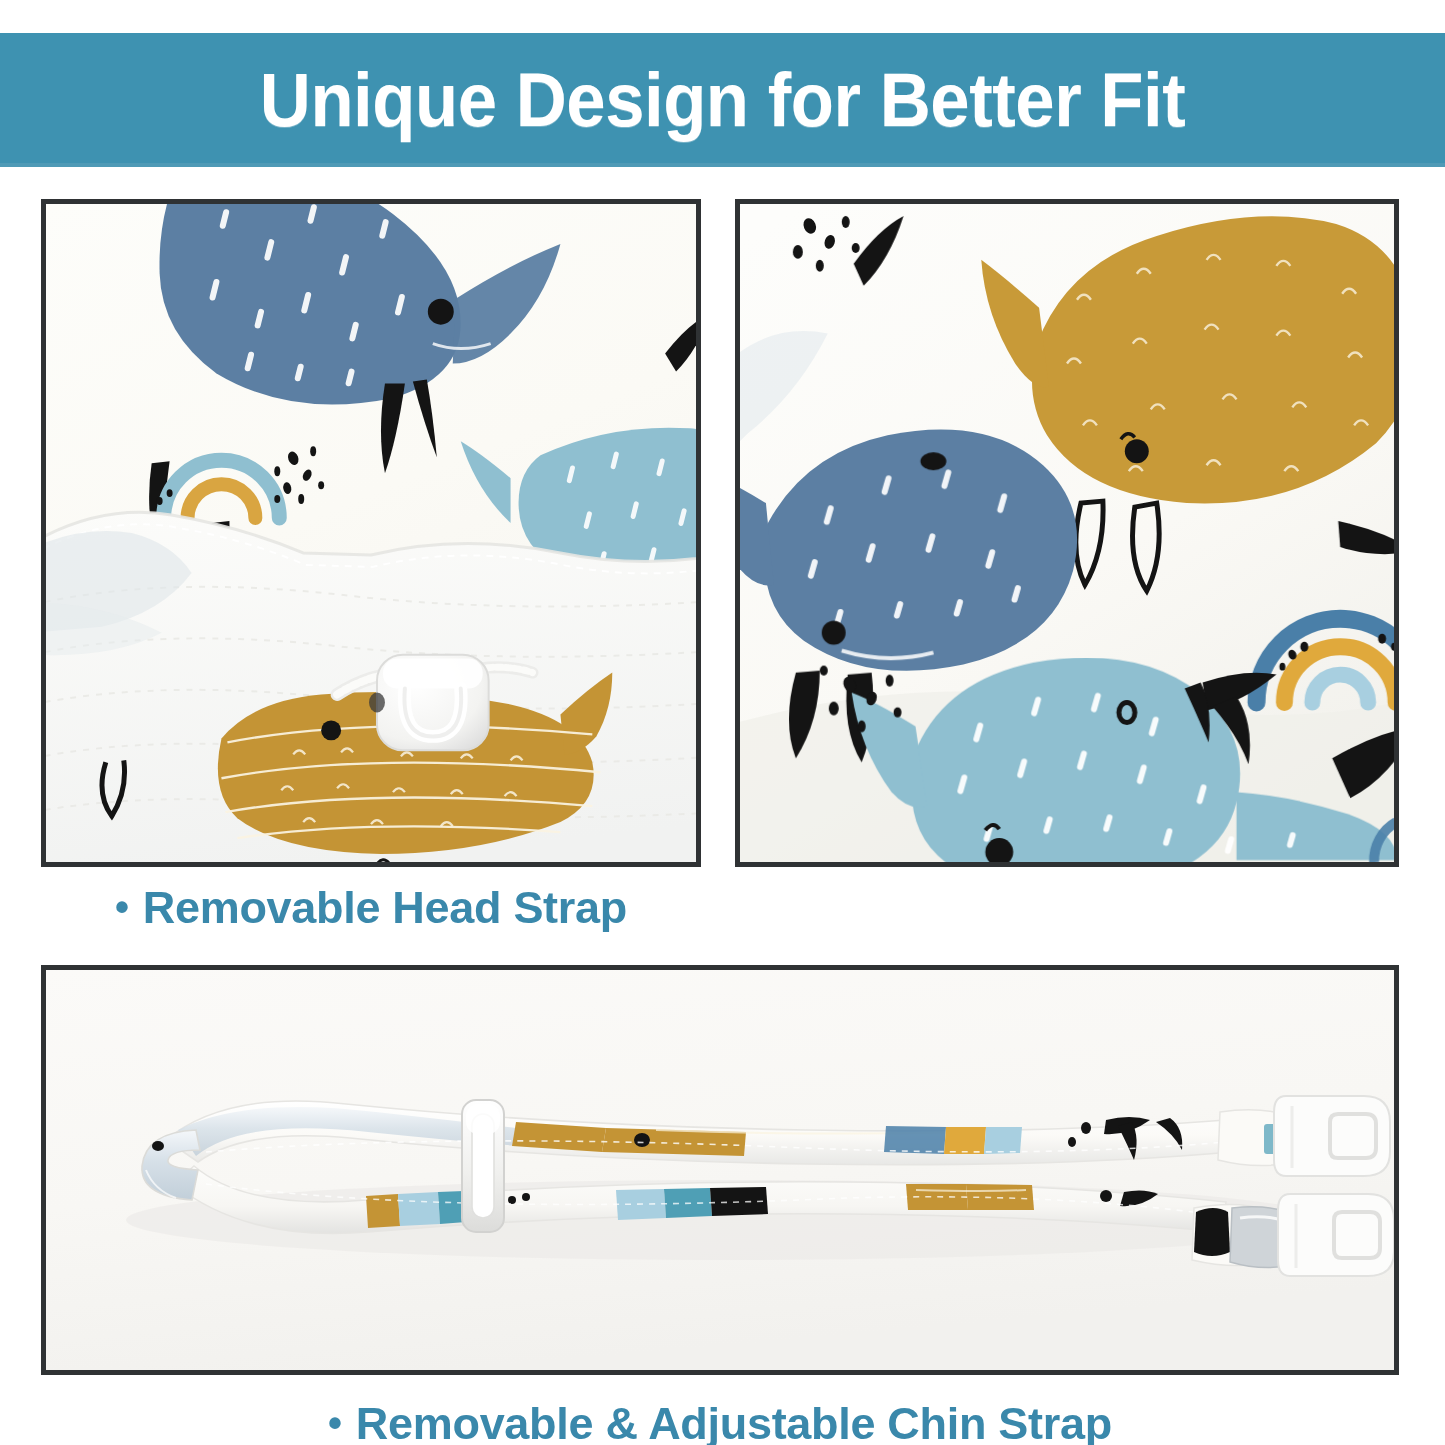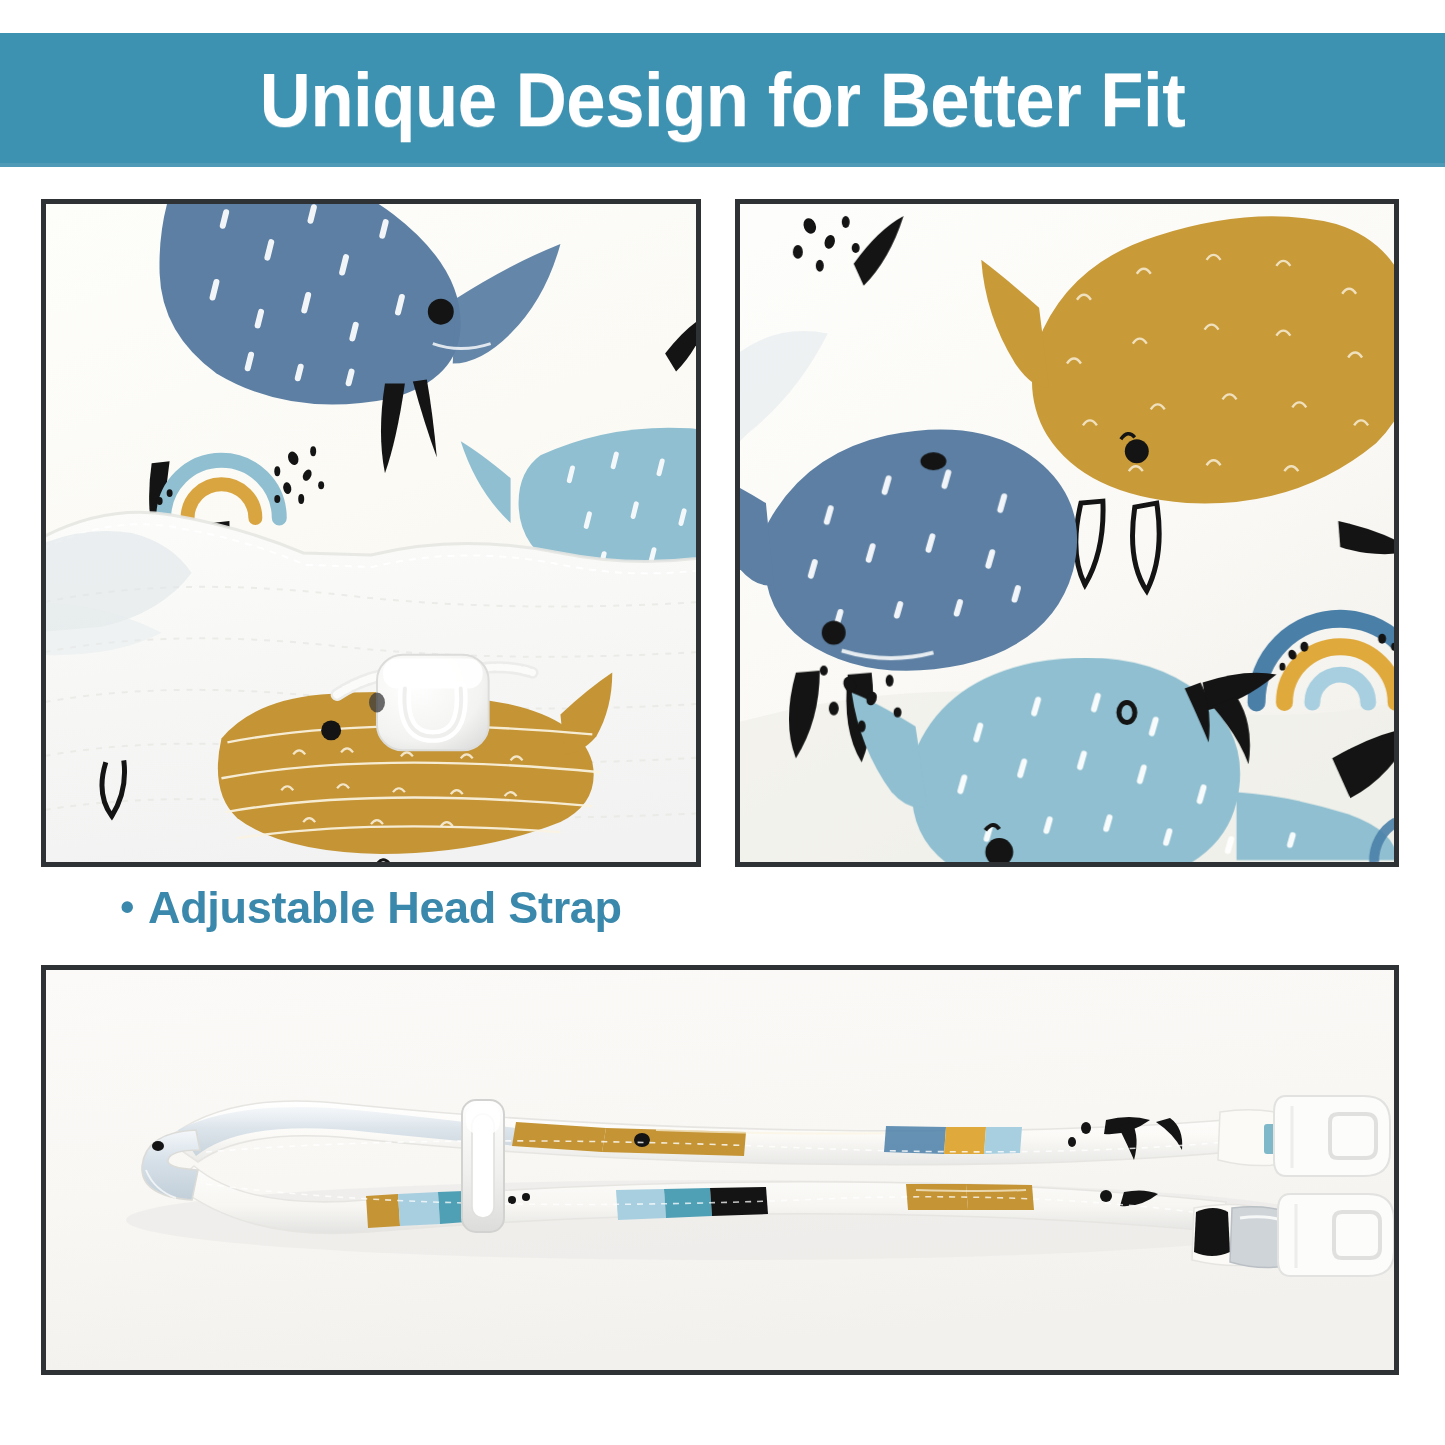--- a/index.html
+++ b/index.html
@@ -268,21 +268,21 @@
         <path d="M364 486 Q360 534 392 534 Q424 534 420 486" fill="none" stroke="#ffffff" stroke-width="13" stroke-linecap="round"></path>
         <path d="M364 486 Q360 534 392 534 Q424 534 420 486" fill="none" stroke="#e2e2e0" stroke-width="4" stroke-linecap="round" opacity="0.55"></path>
 
         <ellipse cx="336" cy="500" rx="8" ry="10" fill="#3a3a3a" opacity="0.75"></ellipse>
       </g>
 
       <rect x="0" y="0" width="660" height="660" fill="none"></rect>
     </svg>
   </div>
   <div class="caption" id="caption-head-strap">
-    <span class="bullet-dot">•</span><span>Adjustable Head Strap</span>
+    <span class="bullet-dot">•</span><span>Removable Head Strap</span>
   </div>
 
   <div class="photo-panel" id="panel-patterns">
     <svg class="panel-svg" viewBox="0 0 660 660" preserveAspectRatio="xMidYMid slice">
       <defs>
         <linearGradient id="p2bg" x1="0.1" y1="0" x2="0.7" y2="1">
           <stop offset="0%" stop-color="#fdfdfb"></stop>
           <stop offset="60%" stop-color="#faf9f5"></stop>
           <stop offset="100%" stop-color="#f2f1ec"></stop>
         </linearGradient>
@@ -530,14 +530,17 @@
 
         <path d="M1186 238 Q1222 234 1250 244 L1252 294 Q1218 302 1184 292 Z" fill="#cfd4d8" stroke="#b9bfc4" stroke-width="1.5"></path>
         <path d="M1194 248 Q1220 244 1242 252" stroke="#ffffff" stroke-width="3" fill="none" opacity="0.8"></path>
 
         <path d="M1244 224 L1322 224 Q1348 224 1348 250 L1348 282 Q1348 306 1322 306 L1244 306 Q1232 306 1232 290 L1232 240 Q1232 224 1244 224 Z" fill="#fcfcfb" stroke="#e2e2e0" stroke-width="2"></path>
         <path d="M1296 242 L1324 242 Q1334 242 1334 252 L1334 278 Q1334 288 1324 288 L1296 288 Q1288 288 1288 280 L1288 250 Q1288 242 1296 242 Z" fill="none" stroke="#e0e0de" stroke-width="4"></path>
         <path d="M1250 234 L1250 298" stroke="#ededeb" stroke-width="3"></path>
       </g>
     </svg>
   </div>
+  <div class="caption" id="caption-chin-strap">
+    <span class="bullet-dot">•</span><span>Removable &amp; Adjustable Chin Strap</span>
+  </div>
 
 </div>
 
 </body></html>

